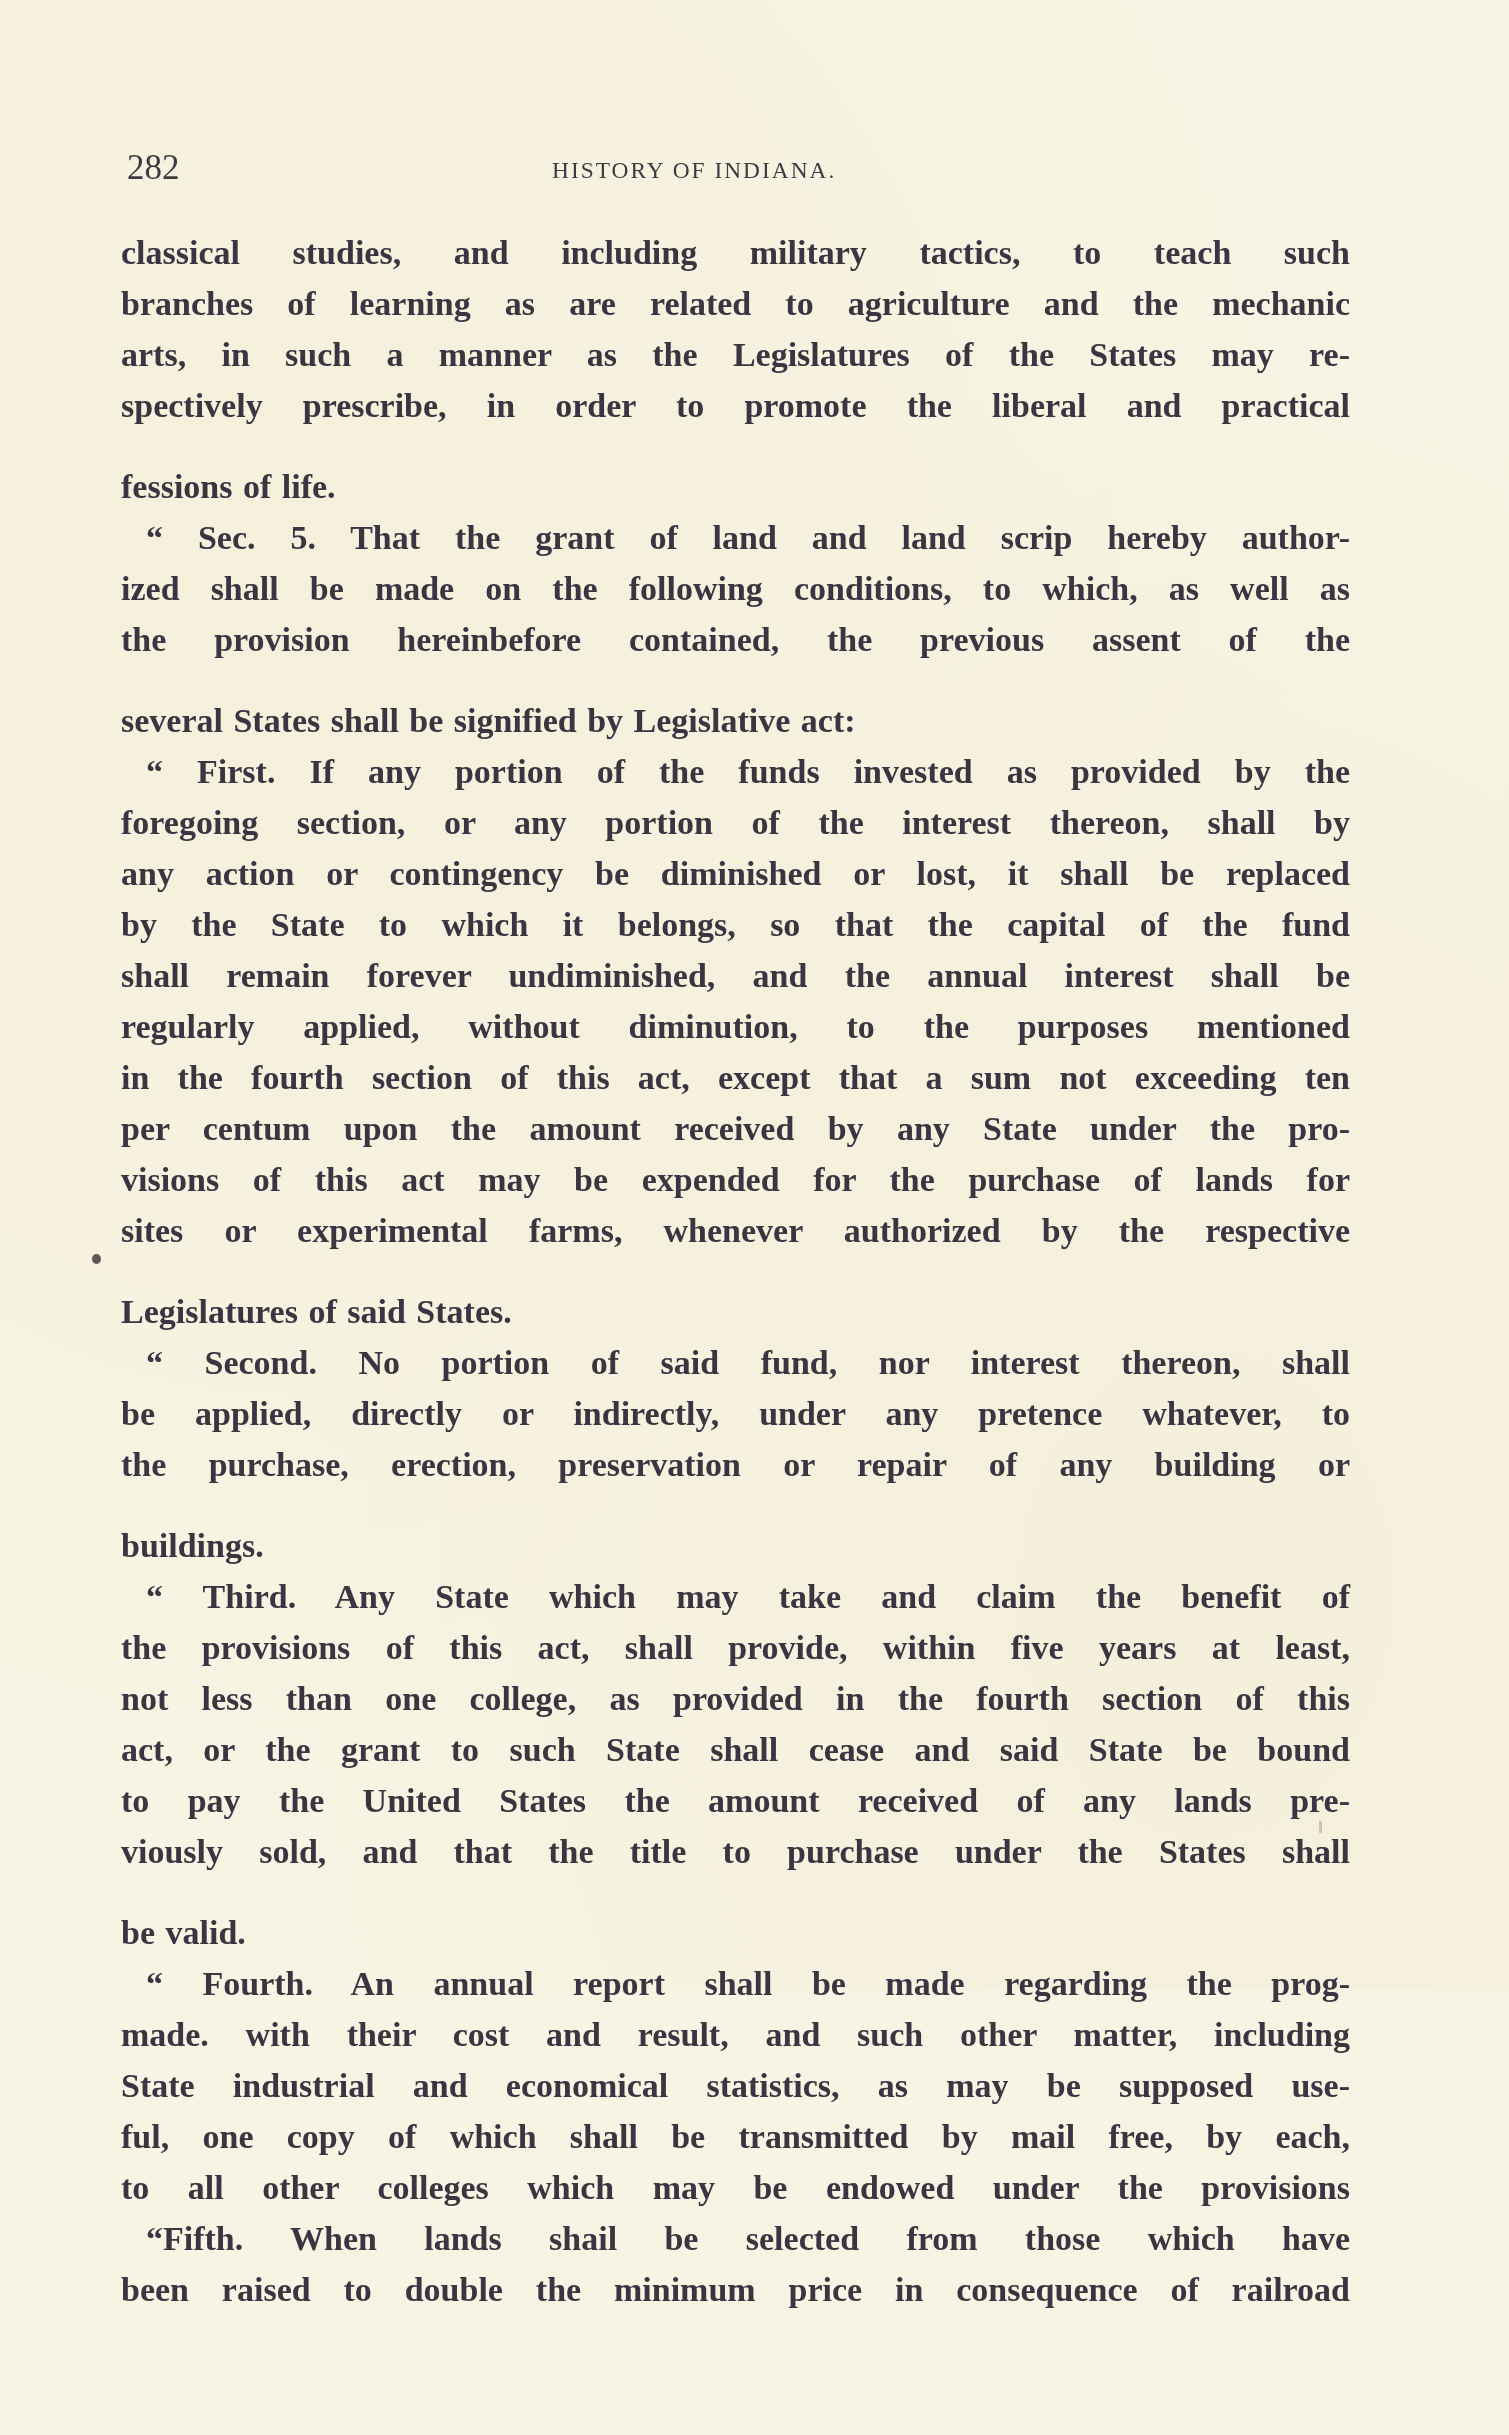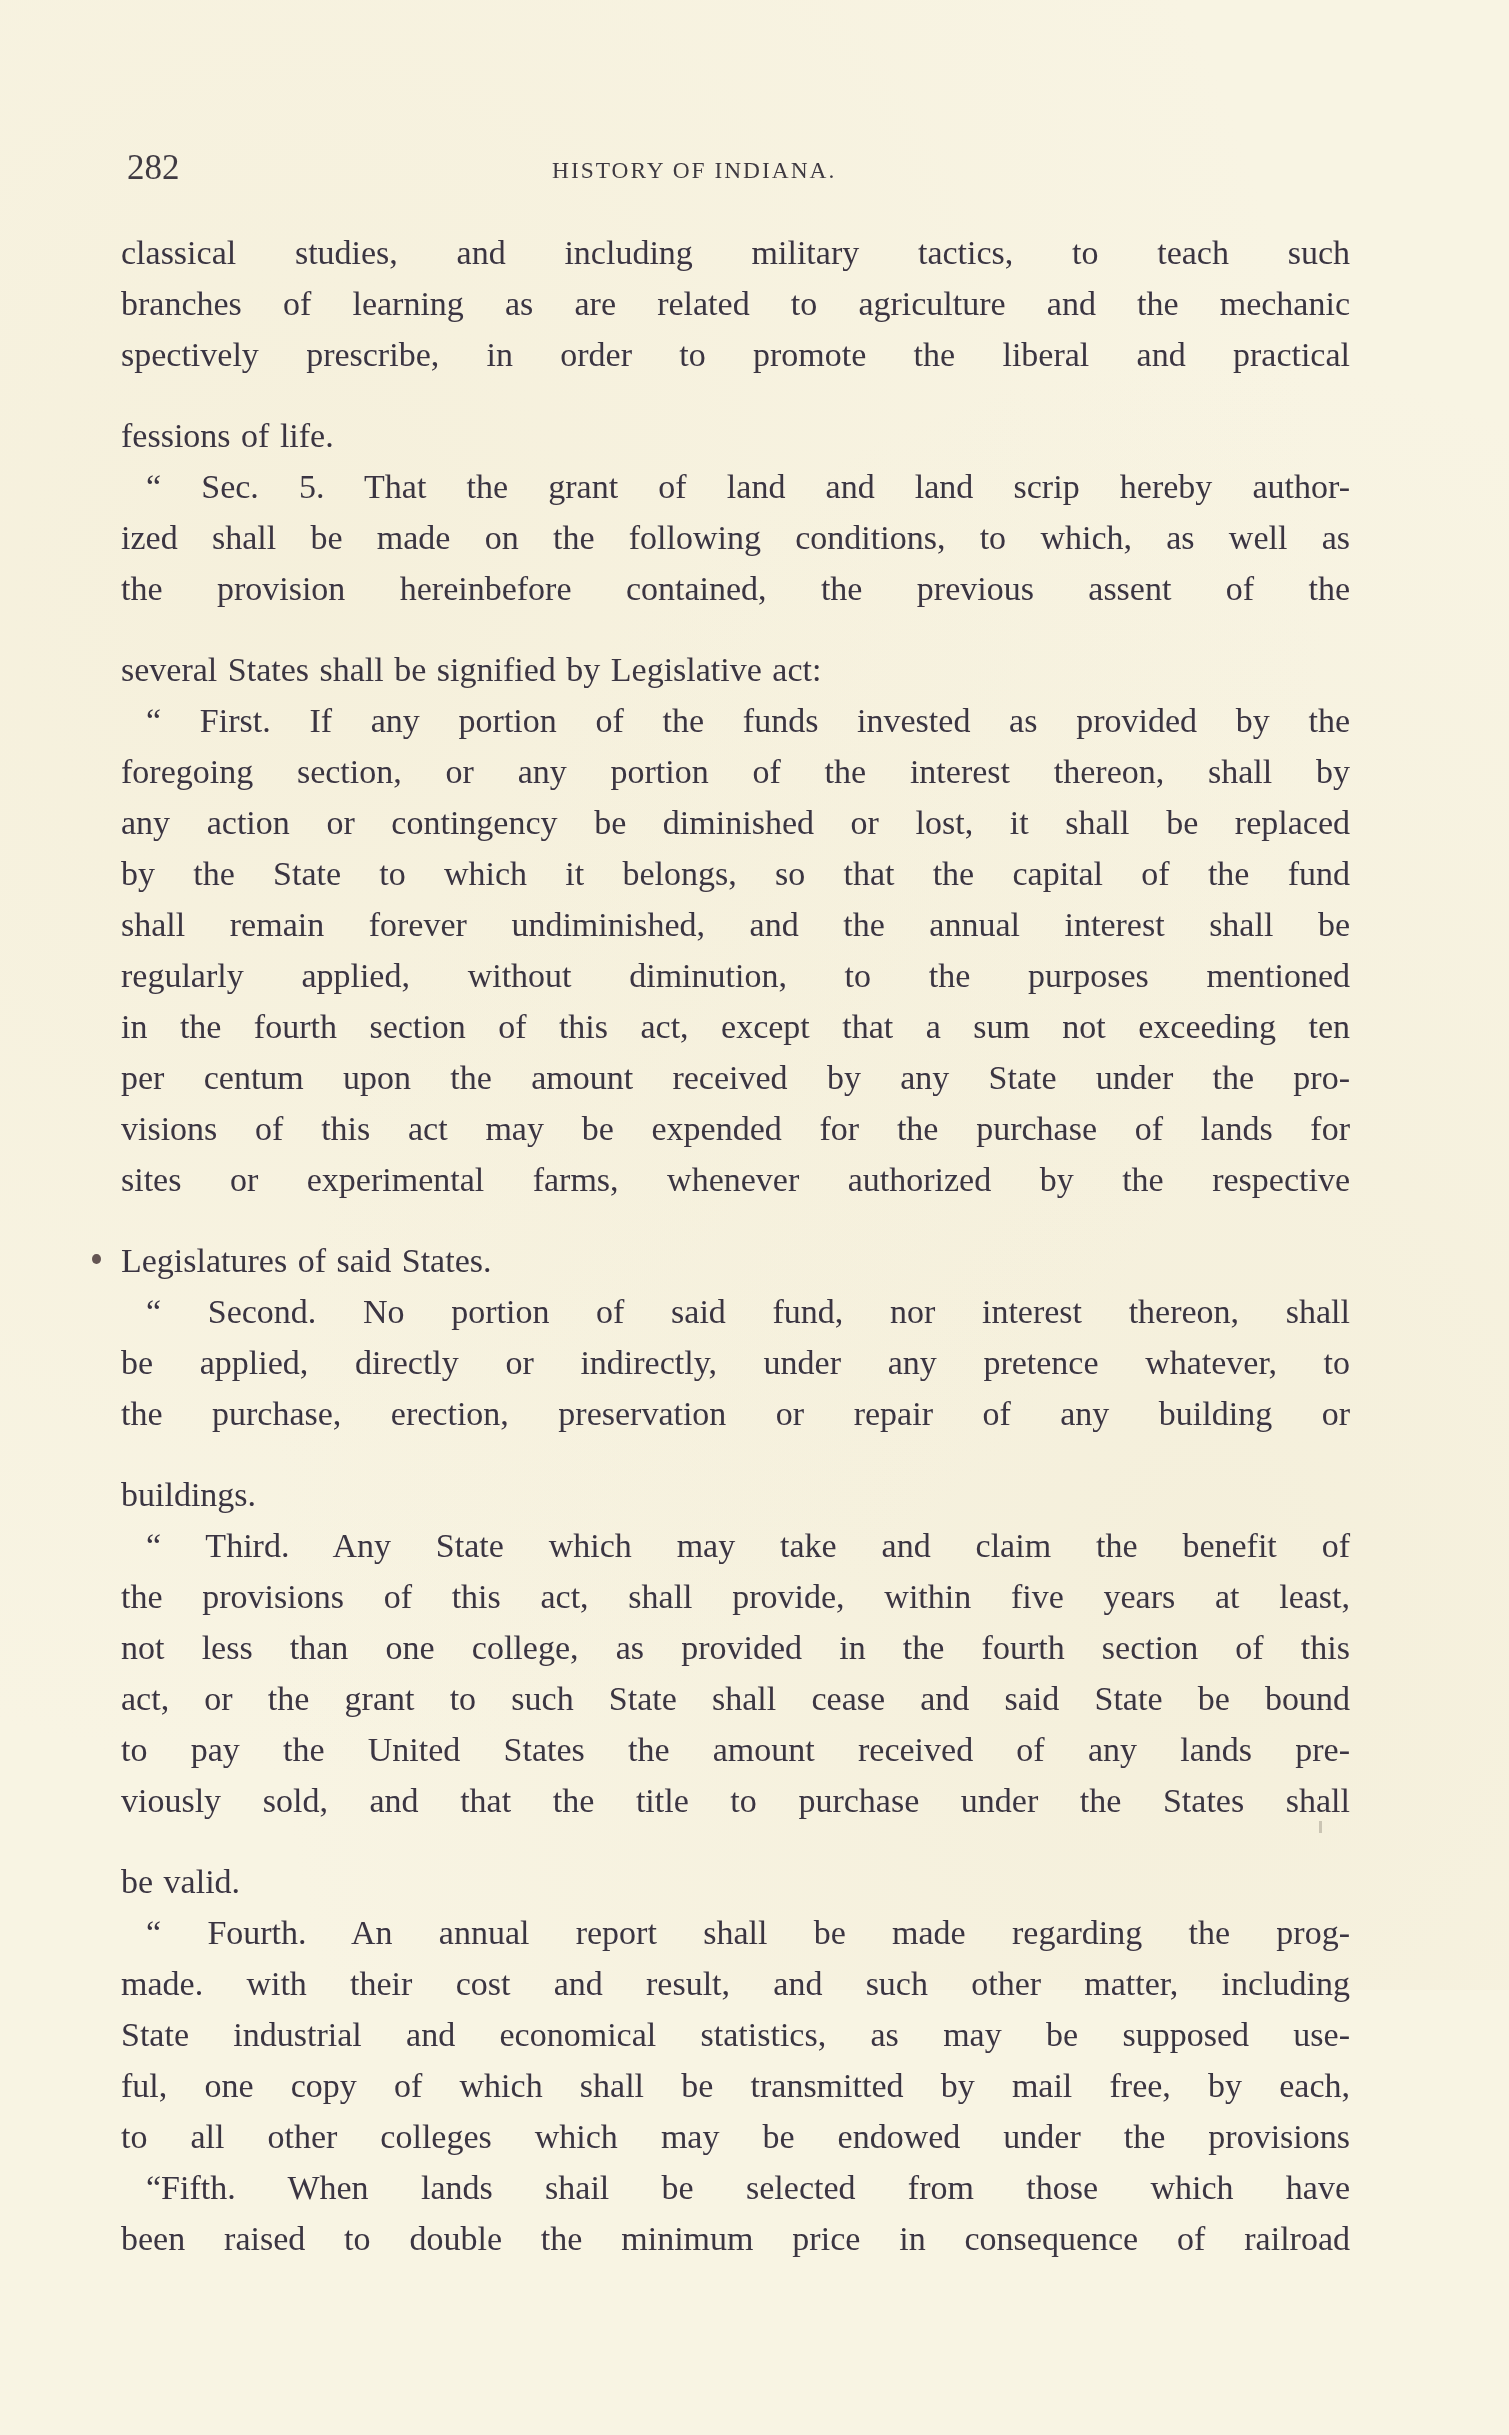--- a/index.html
+++ b/index.html
@@ -58,20 +58,21 @@
     }
     .line {
       display: block;
       height: 51px;
       line-height: 51px;
       font-size: 34px;
       white-space: nowrap;
       text-align: justify;
       text-align-last: justify;
       word-spacing: 2px;
+      font-weight: bold;
     }
     .line.last {
       text-align-last: left;
       margin-top: 30px;
     }
     .line.indent {
       padding-left: 25px;
     }
     .stray-mark {
       position: absolute;
@@ -99,20 +100,21 @@
 <div class="page">
 
   <div class="running-head">
     <span class="page-number">282</span>
     <span class="running-title">HISTORY OF INDIANA.</span>
   </div>
 
   <div class="body-text">
     <span class="line">classical studies, and including military tactics, to teach such</span>
     <span class="line">branches of learning as are related to agriculture and the mechanic</span>
+    <span class="line">arts, in such a manner as the Legislatures of the States may re-</span>
     <span class="line">spectively prescribe, in order to promote the liberal and practical</span>
     <span class="line last">fessions of life.</span>
     <span class="line indent">“ Sec. 5. That the grant of land and land scrip hereby author-</span>
     <span class="line">ized shall be made on the following conditions, to which, as well as</span>
     <span class="line">the provision hereinbefore contained, the previous assent of the</span>
     <span class="line last">several States shall be signified by Legislative act:</span>
     <span class="line indent">“ First. If any portion of the funds invested as provided by the</span>
     <span class="line">foregoing section, or any portion of the interest thereon, shall by</span>
     <span class="line">any action or contingency be diminished or lost, it shall be replaced</span>
     <span class="line">by the State to which it belongs, so that the capital of the fund</span>

